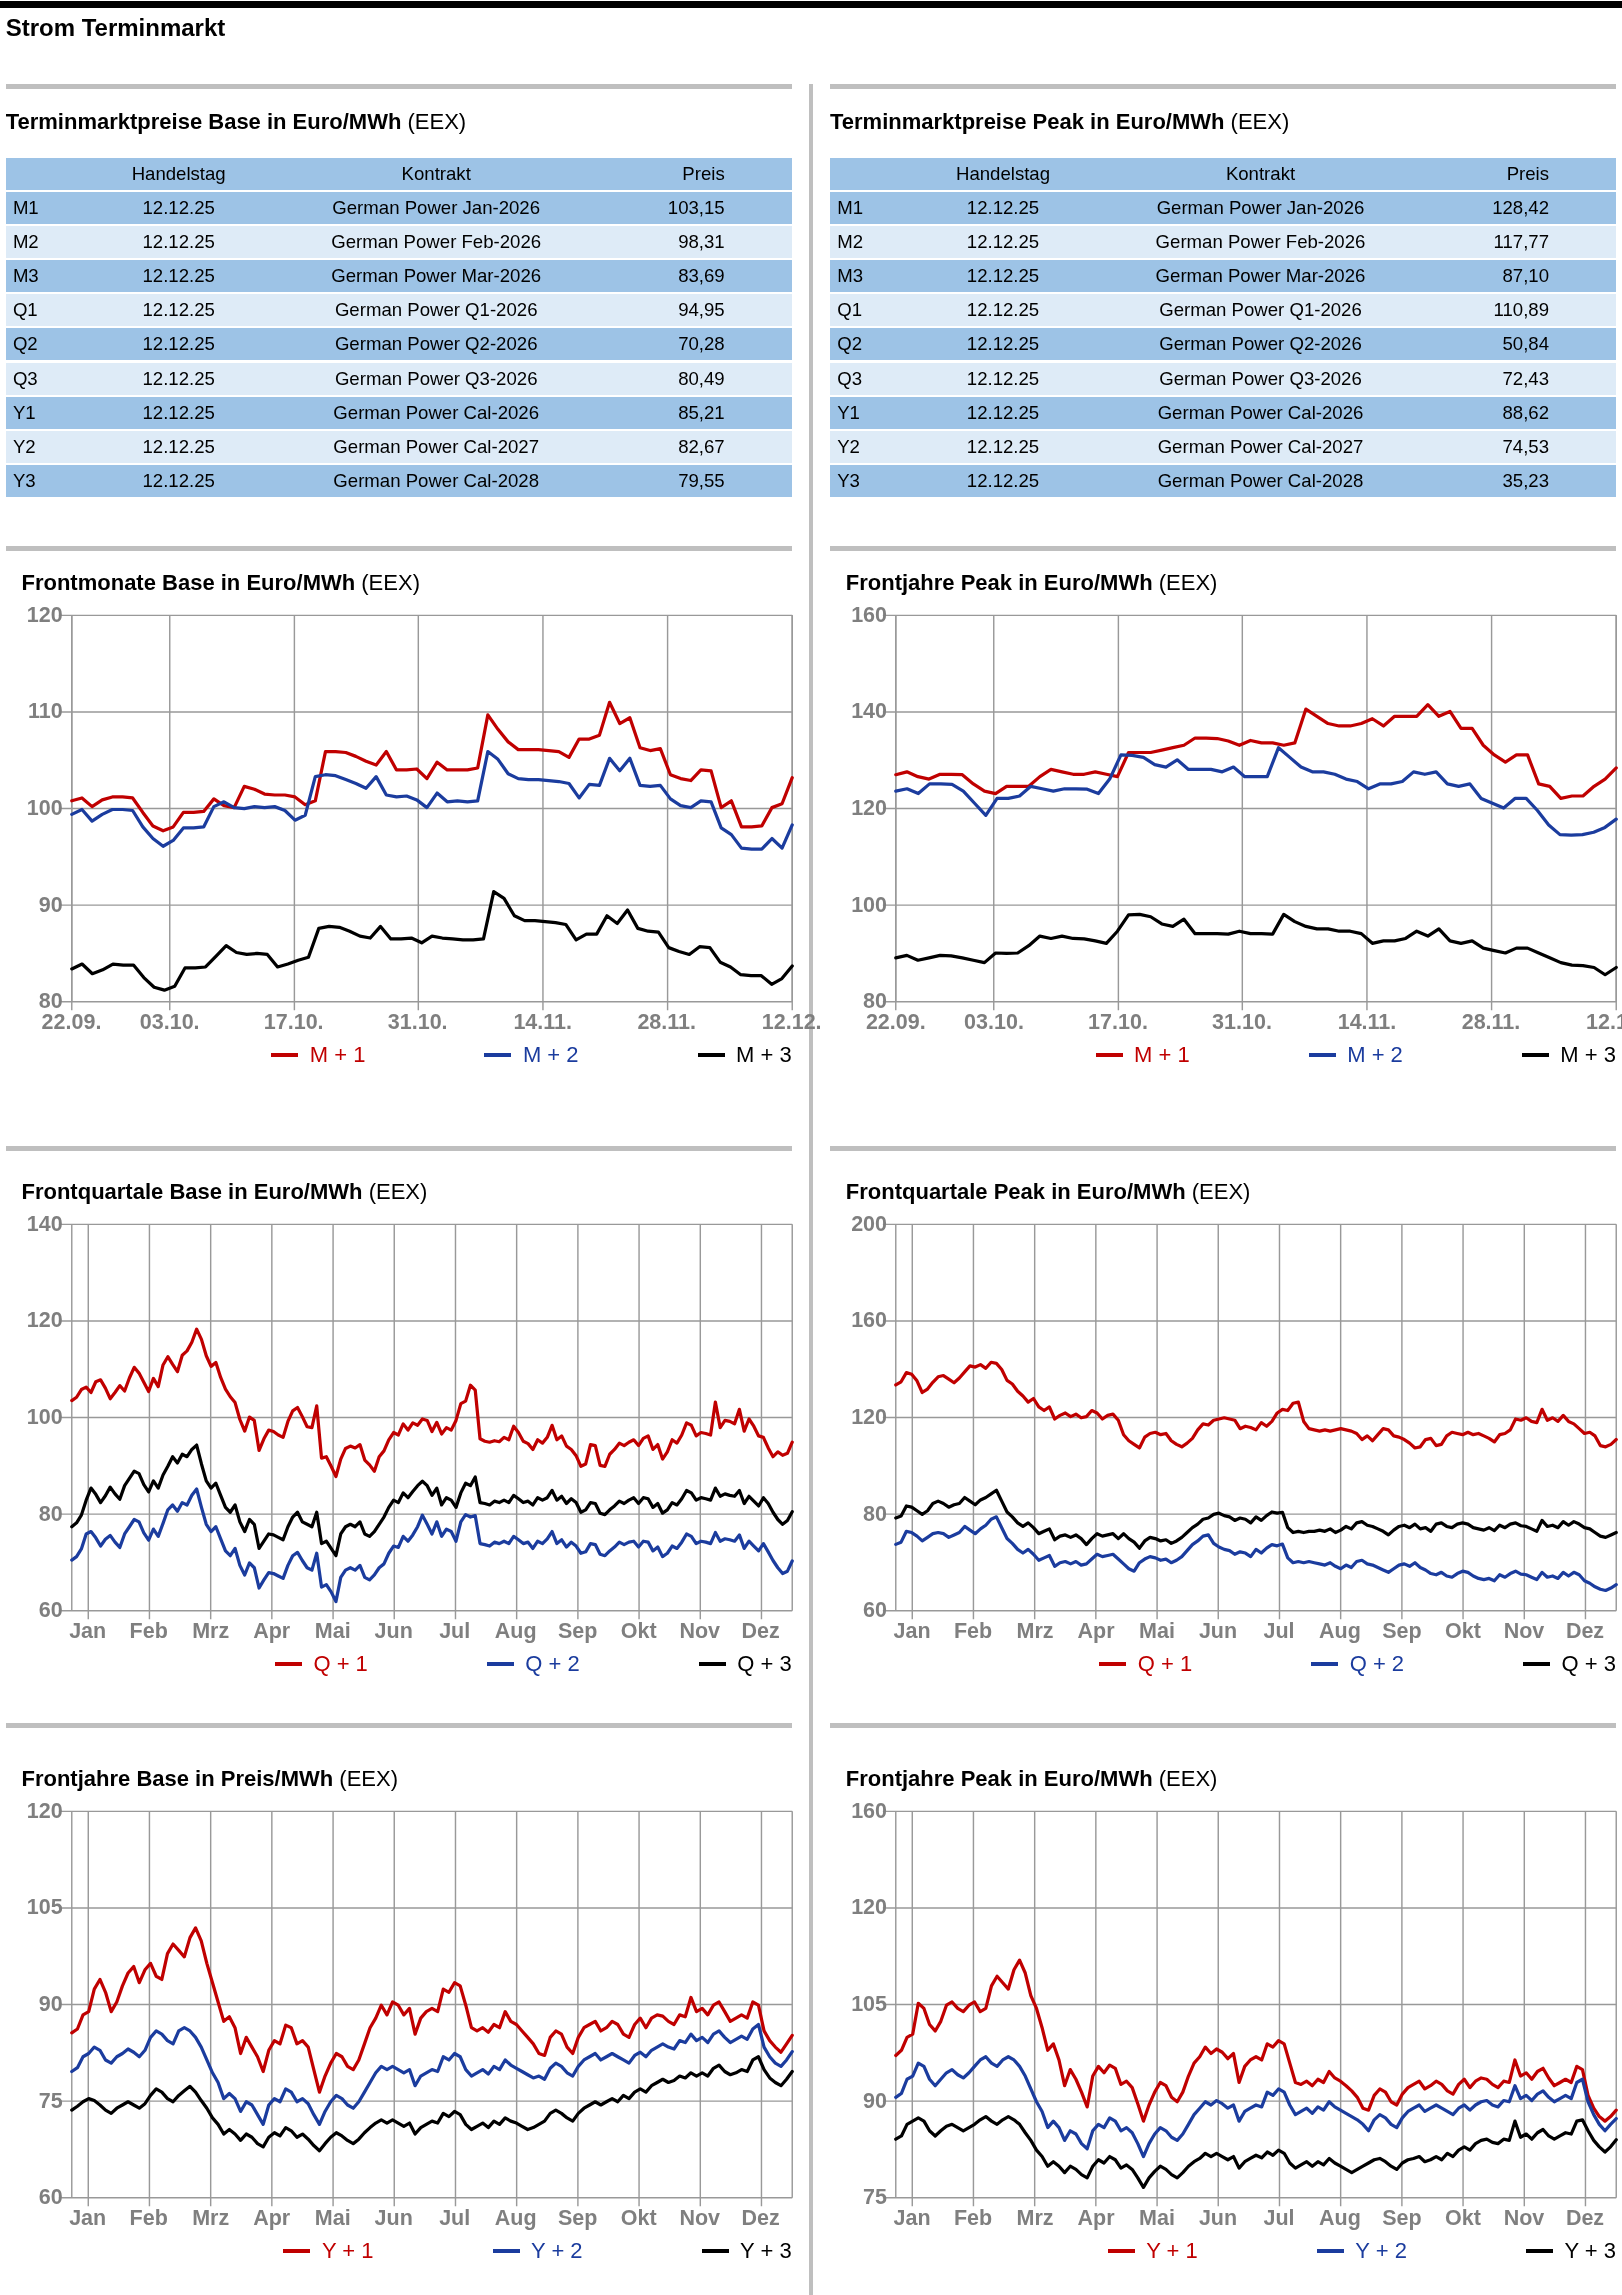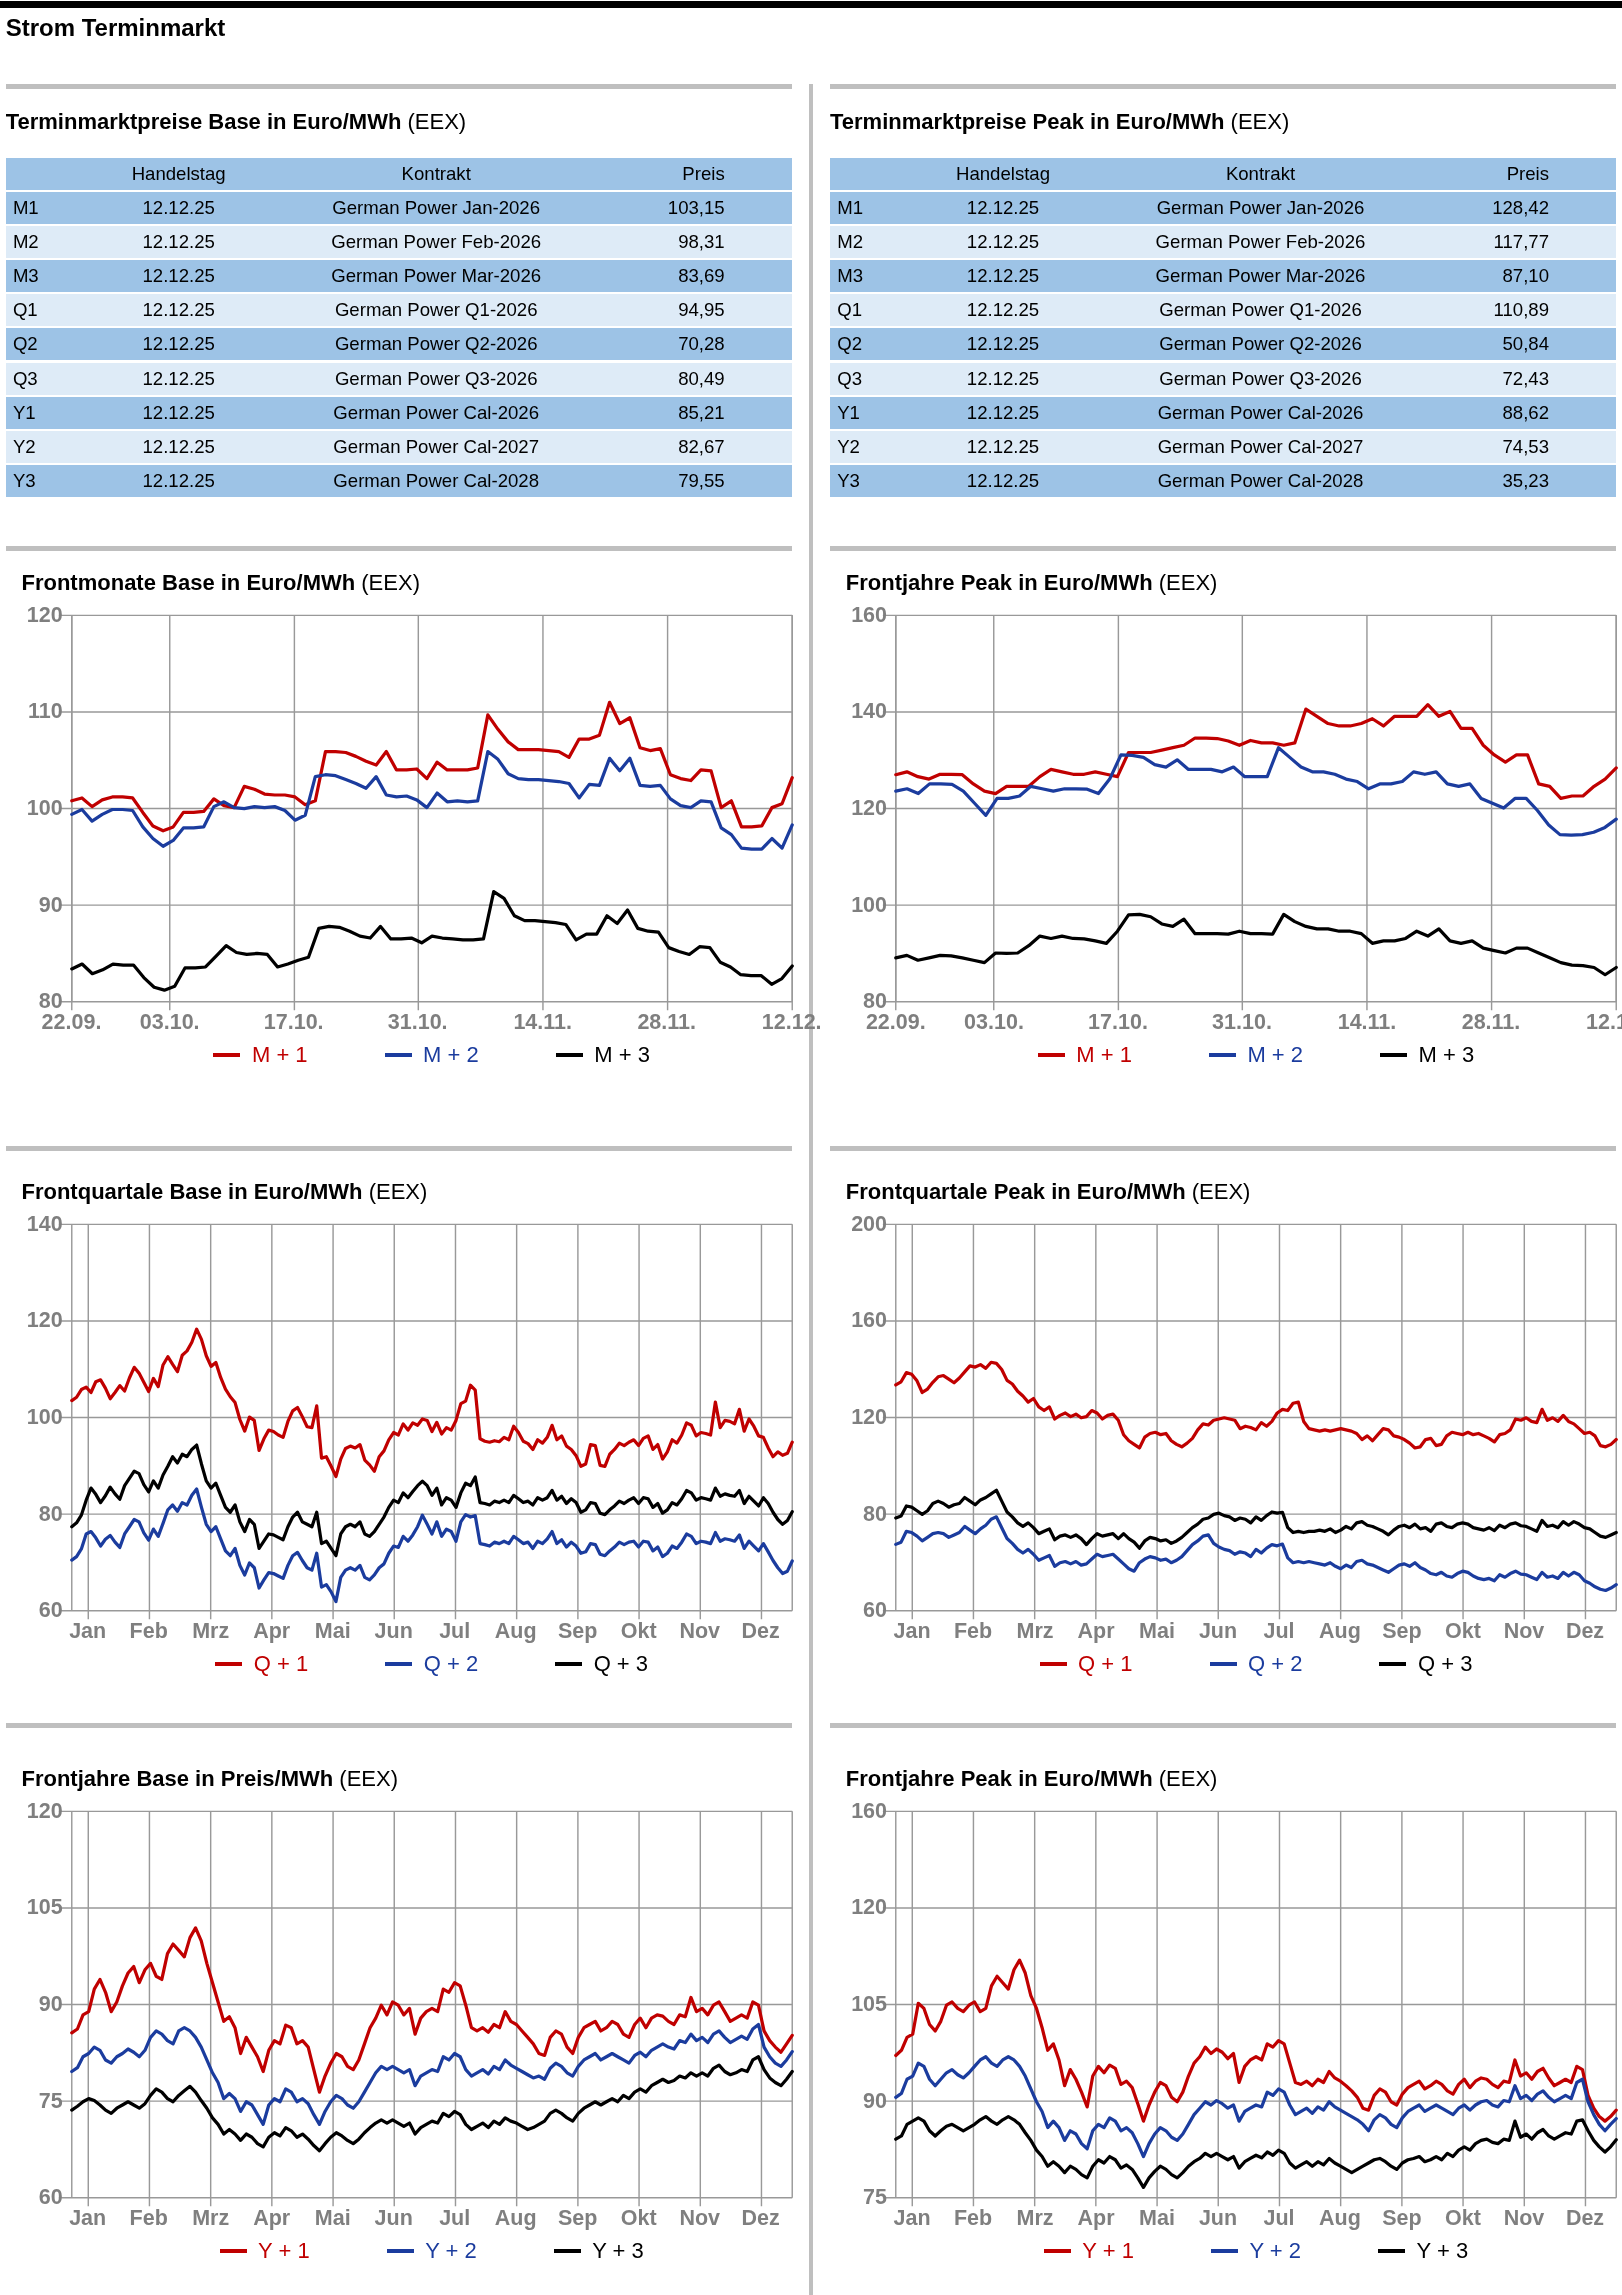--- a/index.html
+++ b/index.html
@@ -28,21 +28,21 @@
   .chart{width:786px;height:510px;position:absolute;}
   .sec-fm{top:570px;} .sec-fq{top:1179px;} .sec-fj{top:1766px;}
   .c-title{position:absolute;left:15.8px;top:0px;font-size:22px;font-weight:700;}
   .c-title .paren{font-weight:400;}
   .chart svg{position:absolute;left:50px;top:41px;}
   .ylab{position:absolute;left:0px;width:57px;text-align:right;
         font-size:21.5px;font-weight:700;color:#7F7F7F;line-height:24px;}
   .xlab{position:absolute;width:100px;text-align:center;top:440px;
         font-size:21.5px;font-weight:700;color:#7F7F7F;}
   .legend{position:absolute;left:66px;top:469px;width:720px;height:31.5px;
-          display:flex;justify-content:center;align-items:center;gap:77px;}
+          display:flex;justify-content:flex-end;align-items:center;gap:119px;}
   .leg-item{display:flex;align-items:center;gap:11.5px;font-size:22px;}
   .leg-dash{width:27px;height:3.6px;}
 </style>
 </head>
 <body>
 
 <div class="abs" id="topbar"></div>
 <div class="abs" id="h1">Strom Terminmarkt</div>
 <div class="abs vdiv"></div>
 

